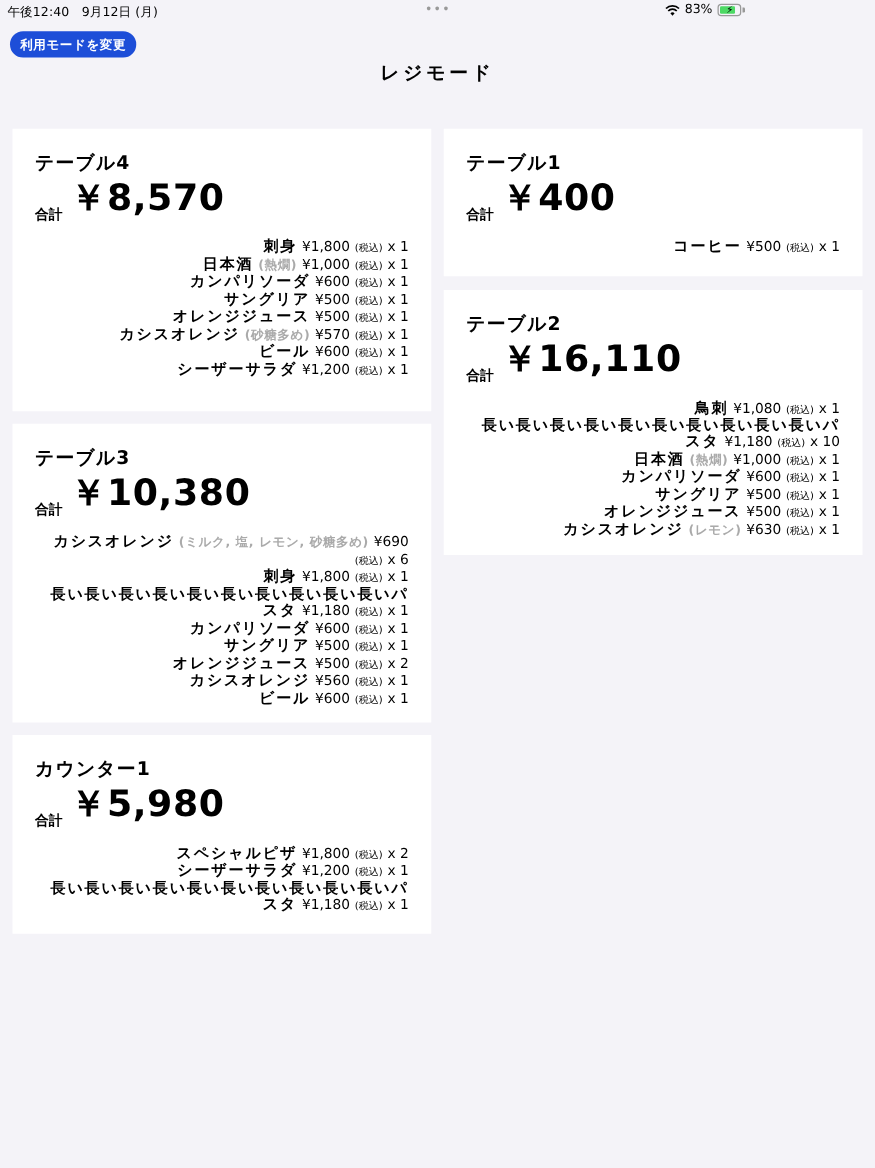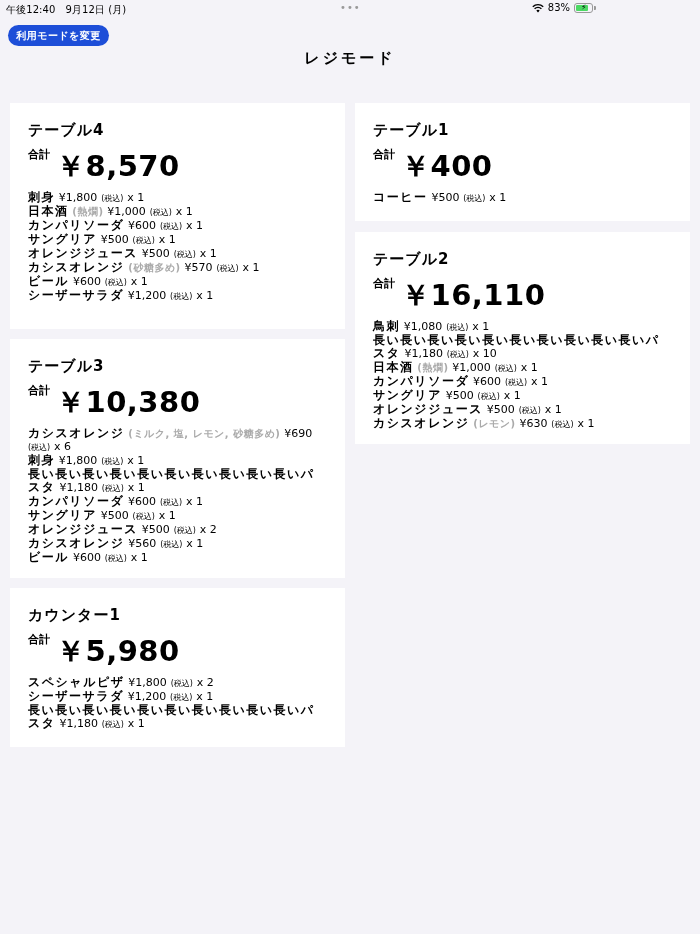--- a/index.html
+++ b/index.html
@@ -33,25 +33,25 @@
   }
   .page-title {
     position: absolute; left: 0; width: 700px; top: 49px; text-align: center;
     font-size: 15px; font-weight: bold; letter-spacing: 3px;
   }
 
   .card {
     position: absolute; background: #fff; padding: 16px 18px 0 18px;
   }
   .card-title { font-size: 15px; font-weight: bold; letter-spacing: 1px; height: 22px; line-height: 22px; }
-  .card-total { display: flex; align-items: flex-start; margin-top: 6px; height: 32px; }
+  .card-total { display: flex; align-items: flex-end; margin-top: 6px; height: 32px; }
   .card-total-label { font-size: 11px; font-weight: bold; margin-right: 6px; }
   .card-total-value { font-size: 29px; font-weight: bold; letter-spacing: 0.5px; }
   .items { margin-top: 12px; }
-  .item { font-size: 11px; line-height: 13px; font-weight: bold; }
+  .item { font-size: 11px; line-height: 13px; font-weight: bold; text-align: right; }
   .item-name { font-size: 12px; font-weight: bold; letter-spacing: 1.5px; }
   .item-option { color: #aaa; font-weight: bold; font-size: 10px; letter-spacing: 0.5px; }
   .item-price { font-weight: normal; font-size: 11px; }
   .item-tax { font-size: 8px; font-weight: normal; }
   .item-qty { font-weight: normal; font-size: 11px; }
 </style>
 </head>
 <body>
 
 <div class="status-bar">

